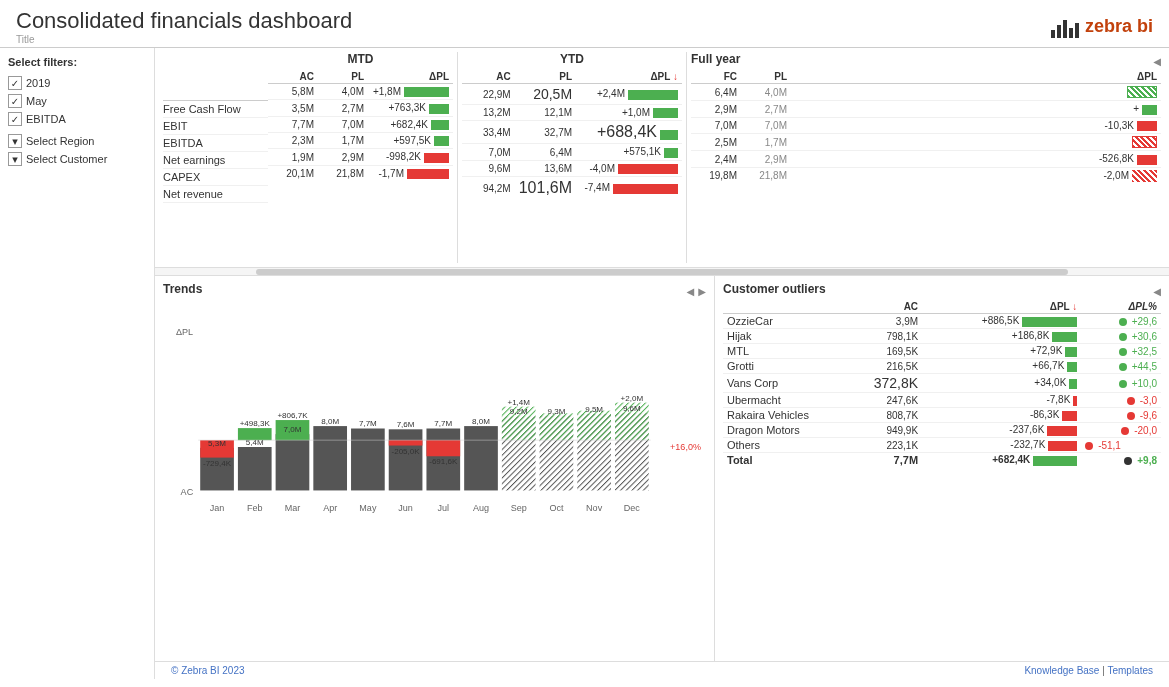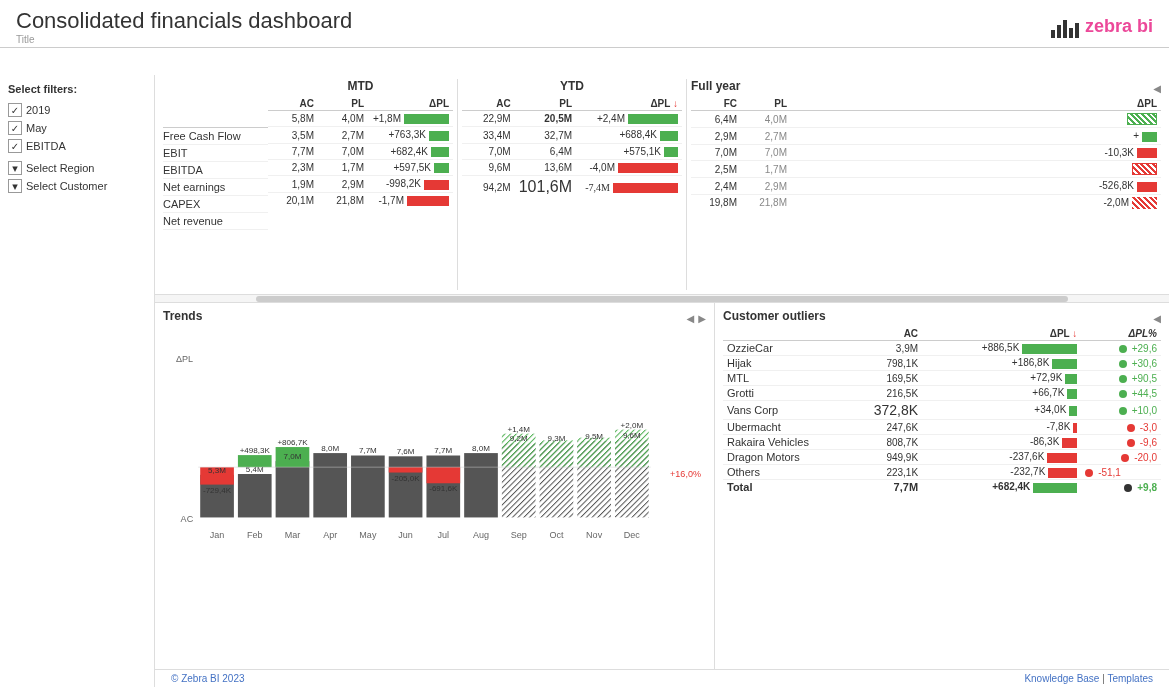--- a/index.html
+++ b/index.html
@@ -1,25 +1,25 @@
 <!DOCTYPE html>
 <html><head>
   <meta charset="utf-8">
   <style>
     * { box-sizing: border-box; margin: 0; padding: 0; }
     body { font-family: 'Segoe UI', Arial, sans-serif; font-size: 12px; background: #fff; color: #333; width: 1169px; height: 687px; overflow: hidden; }
     
     .header { padding: 8px 16px 2px; border-bottom: 1px solid #ccc; display: flex; align-items: center; justify-content: space-between; }
     .header-title { font-size: 22px; font-weight: 300; color: #333; }
     .header-subtitle { font-size: 10px; color: #999; }
-    .zebra-logo { display: flex; gap: 6px; color: #ec4899; font-size: 18px; font-weight: 600; }
+    .zebra-logo { display: flex; gap: 6px; color: #c2410c; font-size: 18px; font-weight: 600; }
     .logo-bars { display: flex; align-items: flex-end; gap: 2px; height: 22px; }
     .logo-bar { background: #333; width: 4px; }
 
-    .main-content { display: flex; height: calc(100% - 56px); margin-top: 27px; }
+    .main-content { display: flex; height: calc(100% - 56px); }
 
     
     .sidebar { width: 155px; min-width: 155px; border-right: 1px solid #ddd; padding: 8px; }
     .filter-title { font-size: 11px; font-weight: 600; margin-bottom: 6px; color: #333; }
     .filter-item { display: flex; align-items: center; gap: 4px; padding: 2px 0; font-size: 11px; cursor: pointer; }
     .filter-item .checkbox { width: 14px; height: 14px; border: 1px solid #999; background: #fff; display: flex; align-items: center; justify-content: center; }
     .filter-item .checkbox.checked { background: #fff; }
     .filter-item .checkbox.checked::after { content: '✓'; font-size: 10px; color: #333; }
     .filter-separator { height: 4px; }
 
@@ -196,42 +196,47 @@
             <thead>
               <tr>
                 <th style="width:55px;">AC</th>
                 <th style="width:55px;">PL</th>
                 <th style="width:110px;">ΔPL <span class="sort-arrow">↓</span></th>
               </tr>
             </thead>
             <tbody id="ytd-body">
                 <tr>
     <td style="font-size:10px;">22,9M</td>
-    <td style="font-size:10px;font-weight:bold;">20,5M</td>
+    <td style="font-size:14px;">20,5M</td>
     <td style="font-size:10px;"><span style="font-size:10px;">+2,4M</span><span style="display:inline-block;height:10px;width:50px;background:#4caf50;margin-left:3px;vertical-align:middle;"></span></td>
+  </tr>
+                <tr>
+    <td style="font-size:10px;">13,2M</td>
+    <td style="font-size:10px;">12,1M</td>
+    <td style="font-size:10px;"><span style="font-size:10px;">+1,0M</span><span style="display:inline-block;height:10px;width:25px;background:#4caf50;margin-left:3px;vertical-align:middle;"></span></td>
   </tr>
                 <tr>
     <td style="font-size:10px;">33,4M</td>
     <td style="font-size:10px;">32,7M</td>
-    <td style="font-size:10px;"><span style="font-size:10px;text-align:center;">+688,4K</span><span style="display:inline-block;height:10px;width:18px;background:#4caf50;margin-left:3px;vertical-align:middle;"></span></td>
+    <td style="font-size:10px;"><span style="font-size:16px;text-align:center;">+688,4K</span><span style="display:inline-block;height:10px;width:18px;background:#4caf50;margin-left:3px;vertical-align:middle;"></span></td>
   </tr>
                 <tr>
     <td style="font-size:10px;">7,0M</td>
     <td style="font-size:10px;">6,4M</td>
     <td style="font-size:10px;"><span style="font-size:10px;">+575,1K</span><span style="display:inline-block;height:10px;width:14px;background:#4caf50;margin-left:3px;vertical-align:middle;"></span></td>
   </tr>
                 <tr>
     <td style="font-size:10px;">9,6M</td>
     <td style="font-size:10px;">13,6M</td>
     <td style="font-size:10px;"><span style="font-size:10px;">-4,0M</span><span style="display:inline-block;height:10px;width:60px;background:#e53935;margin-left:3px;vertical-align:middle;"></span></td>
   </tr>
                 <tr>
     <td style="font-size:10px;">94,2M</td>
     <td style="font-size:16px;">101,6M</td>
-    <td style="font-size:10px;font-family:Liberation Serif, serif;"><span style="font-size:10px;">-7,4M</span><span style="display:inline-block;height:10px;width:65px;background:#e53935;margin-left:3px;vertical-align:middle;"></span></td>
+    <td style="font-size:10px;"><span style="font-size:10px;">-7,4M</span><span style="display:inline-block;height:10px;width:65px;background:#e53935;margin-left:3px;vertical-align:middle;"></span></td>
   </tr>
               </tbody>
           </table>
         </div>
 
         <div class="section-divider"></div>
 
         <div style="flex:1;">
           <div style="display:flex;align-items:center;justify-content:space-between;">
             <div class="section-label">Full year</div>
@@ -400,21 +405,21 @@
       <span style="display:inline-block;width:8px;height:8px;border-radius:50%;background:#4caf50;vertical-align:middle;margin-right:2px;"></span>
       <span style="color:#4caf50;">+30,6</span>
     </td>
   </tr>
                 <tr>
     <td class="row-header" style="font-size:11px;">MTL</td>
     <td style="font-size:10px;">169,5K</td>
     <td style="font-size:10px;"><span style="font-size:10px;">+72,9K</span><span style="display:inline-block;height:10px;width:12px;background:#4caf50;margin-left:3px;vertical-align:middle;"></span></td>
     <td style="font-size:10px;text-align:right;">
       <span style="display:inline-block;width:8px;height:8px;border-radius:50%;background:#4caf50;vertical-align:middle;margin-right:2px;"></span>
-      <span style="color:#4caf50;">+90,5</span>
+      <span style="color:#4caf50;">+32,5</span>
     </td>
   </tr>
                 <tr>
     <td class="row-header" style="font-size:11px;">Grotti</td>
     <td style="font-size:10px;">216,5K</td>
     <td style="font-size:10px;"><span style="font-size:10px;">+66,7K</span><span style="display:inline-block;height:10px;width:10px;background:#4caf50;margin-left:3px;vertical-align:middle;"></span></td>
     <td style="font-size:10px;text-align:right;">
       <span style="display:inline-block;width:8px;height:8px;border-radius:50%;background:#4caf50;vertical-align:middle;margin-right:2px;"></span>
       <span style="color:#4caf50;">+44,5</span>
     </td>

